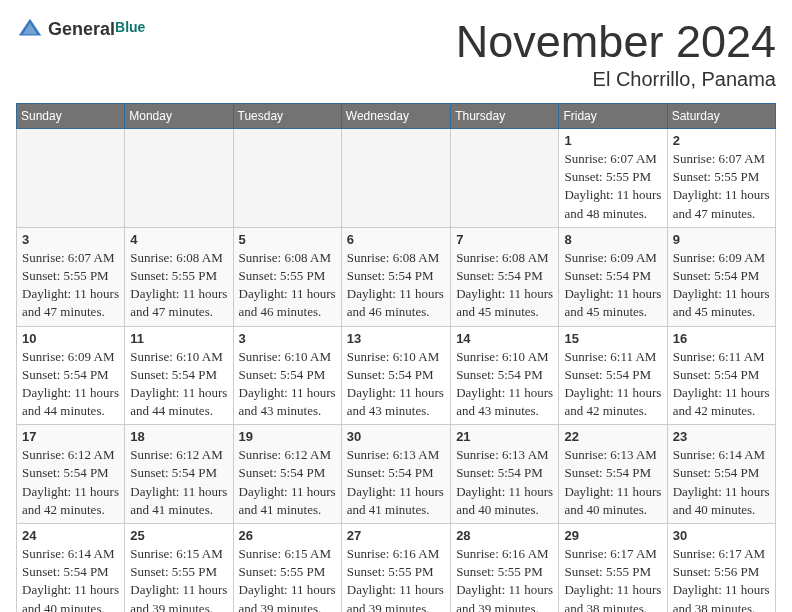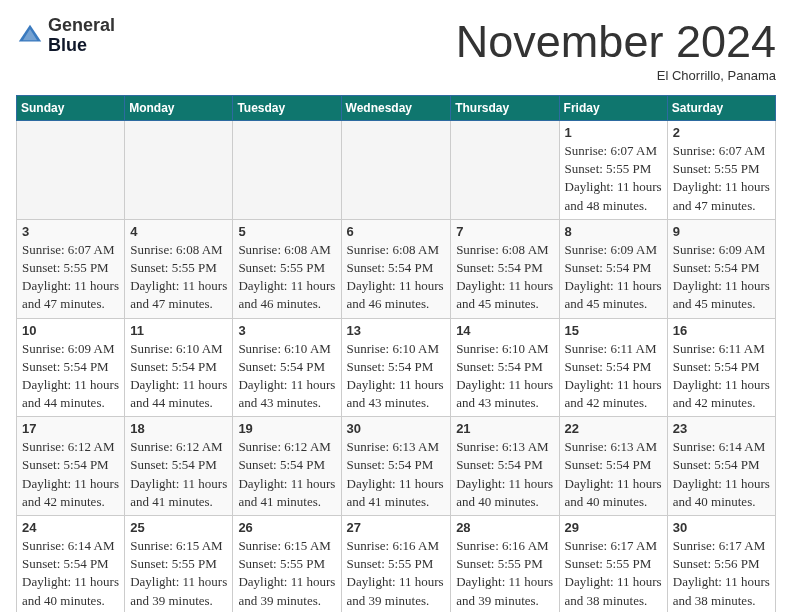--- a/index.html
+++ b/index.html
@@ -16,59 +16,59 @@
       align-items: flex-start;
       margin-bottom: 12px;
     }
     .logo {
       display: flex;
       align-items: center;
       gap: 4px;
     }
     .logo-text {
       display: flex;
-      flex-direction: column;
+      flex-direction: row;
       line-height: 1.1;
     }
     .logo-general {
       font-size: 18px;
       font-weight: bold;
       color: #333;
     }
     .logo-blue {
-      font-size: 18px;
+      font-size: 14px;
       font-weight: bold;
-      color: #0f172a;
+      color: #0f766e;
     }
     .logo-icon {
       width: 28px;
       height: 28px;
     }
     .title-area {
       text-align: right;
     }
     .month-title {
       font-size: 45px;
       font-weight: normal;
       color: #333;
     }
     .location {
-      font-size: 13px;
+      font-size: 20px;
       color: #333;
     }
     .calendar {
       width: 100%;
       border-collapse: collapse;
       border: 1px solid #ccc;
     }
     .calendar th {
-      background: #0f766e;
+      background: #737373;
       color: #fff;
       font-size: 12px;
-      font-weight: bold;
+      font-weight: normal;
       padding: 5px 4px;
       border: 1px solid #2d6aa0;
       text-align: left;
     }
     .calendar td {
       border: 1px solid #ccc;
       vertical-align: top;
       padding: 4px 5px;
       width: 113px;
       min-height: 80px;

